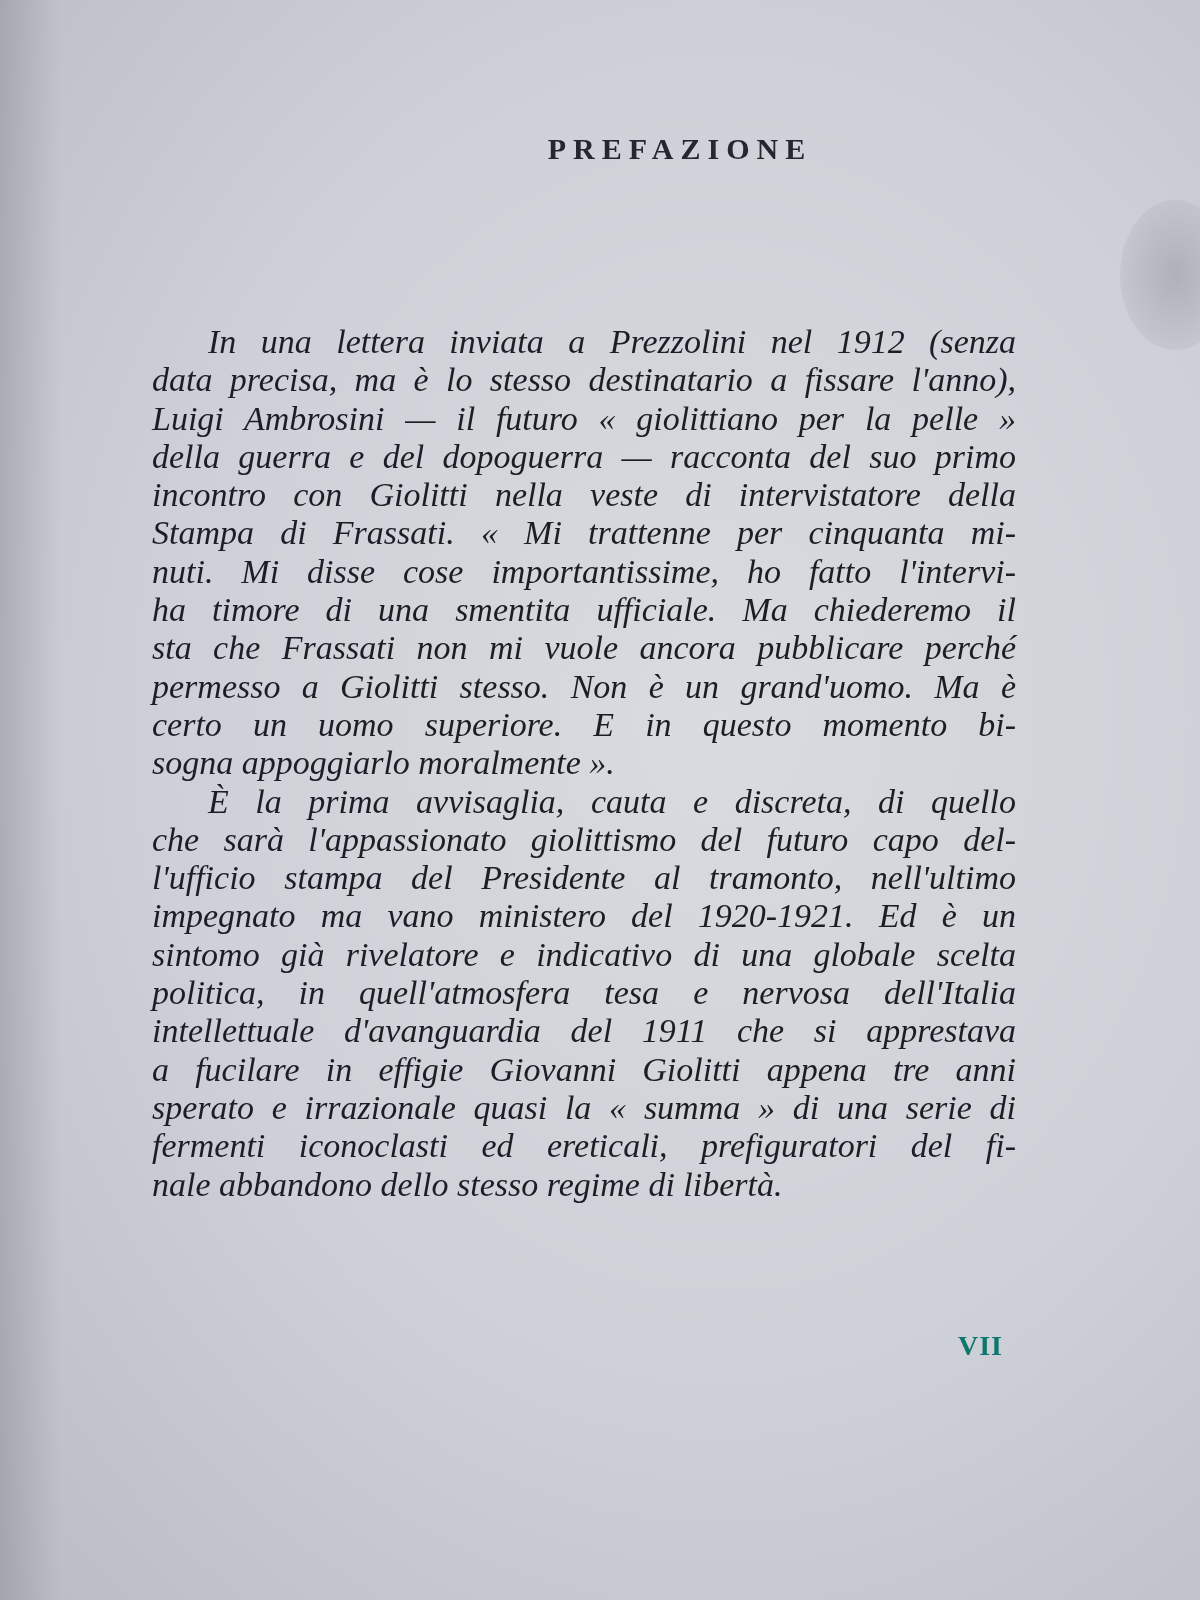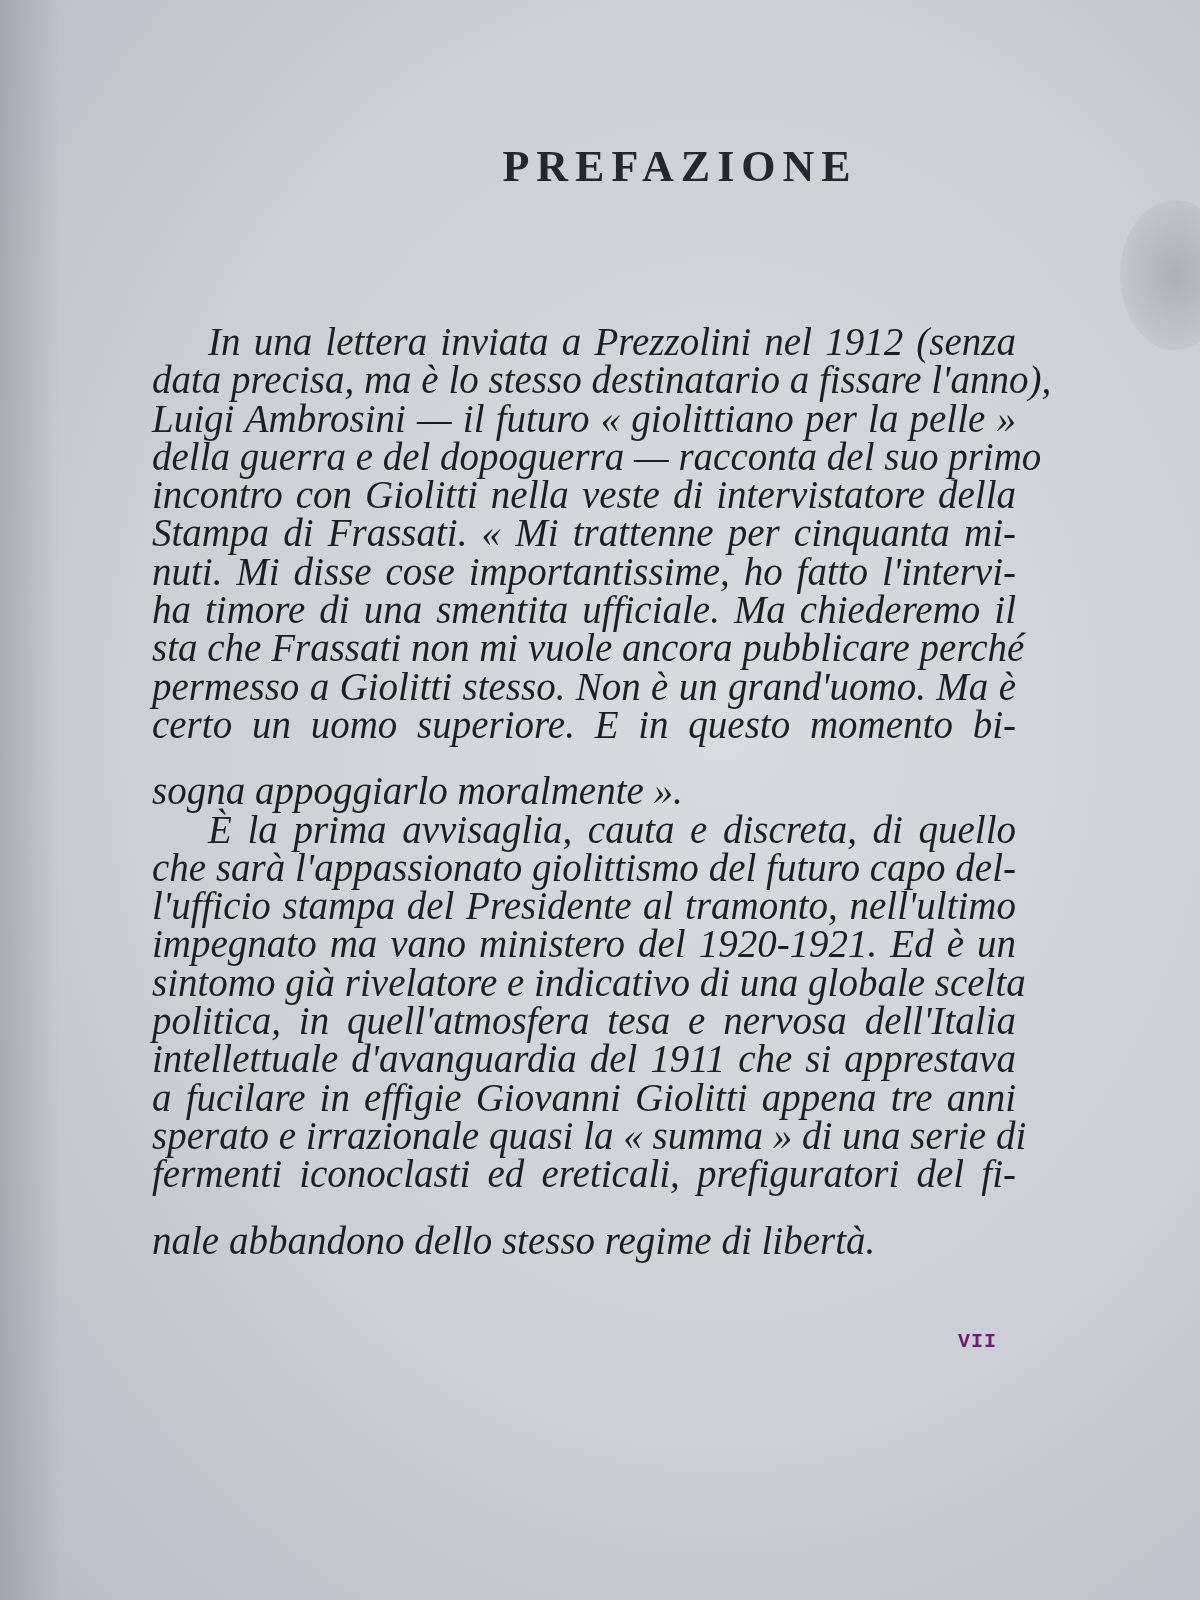--- a/index.html
+++ b/index.html
@@ -23,64 +23,63 @@
       position: absolute; right: -30px; top: 200px; width: 110px; height: 150px;
       border-radius: 50%;
       background: radial-gradient(ellipse, rgba(150,152,160,0.55), rgba(150,152,160,0));
     }
     .title {
       position: absolute;
       left: 0; width: 1200px;
       top: 112px;
       text-align: center;
       font-family: "Liberation Serif", "DejaVu Serif", serif;
-      font-size: 44px;
+      font-size: 30px;
       letter-spacing: 7px;
       padding-left: 160px;
       box-sizing: border-box;
       color: #25262e;
     }
     .body-text {
       position: absolute;
       left: 152px;
       top: 323px;
       width: 864px;
       font-family: "Liberation Serif", "DejaVu Serif", serif;
       font-style: italic;
-      font-size: 39px;
+      font-size: 34px;
       line-height: 38.3px;
       text-align: justify;
       color: #1d1e25;
     }
     .para {
       margin: 0;
     }
     .line {
       display: block;
       text-align: justify;
       text-align-last: justify;
       white-space: nowrap;
       overflow: visible;
     }
     .line.last {
       text-align-last: left;
-      margin-top: 28px;
     }
     .line.first {
       padding-left: 56px;
     }
     .page-number {
       position: absolute;
       left: 958px;
       top: 1330px;
-      font-family: Liberation Mono, monospace;
+      font-family: Liberation Serif, serif;
       font-weight: bold;
-      font-size: 20px;
+      font-size: 28px;
       letter-spacing: 1px;
-      color: #701a75;
+      color: #0f766e;
     }
   </style>
 </head>
 <body>
 
 <div class="page-shadow-left"></div>
 <div class="page-spot"></div>
 
 <h1 class="title">PREFAZIONE</h1>
 

